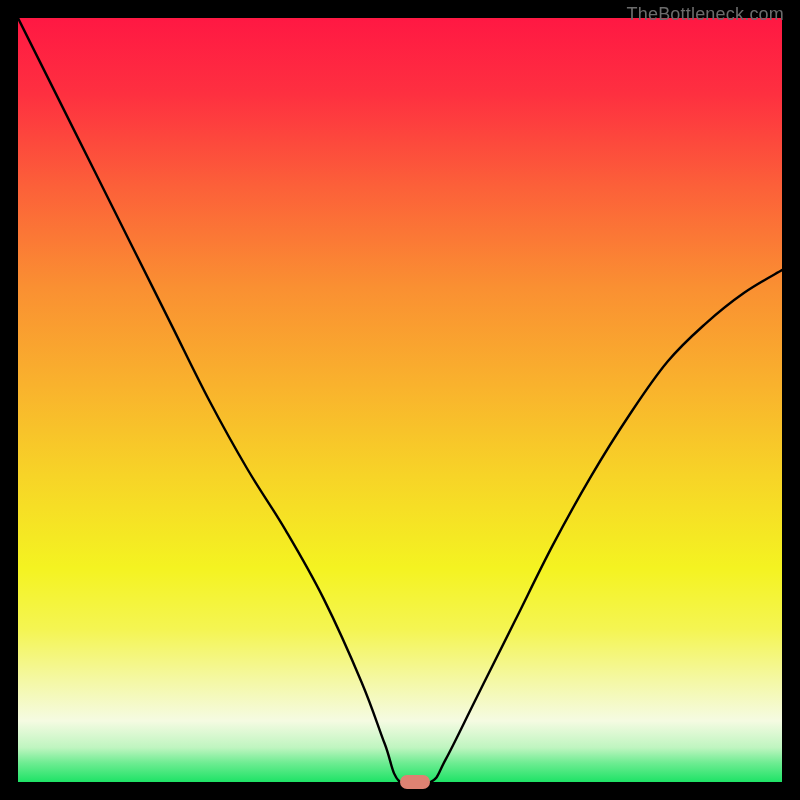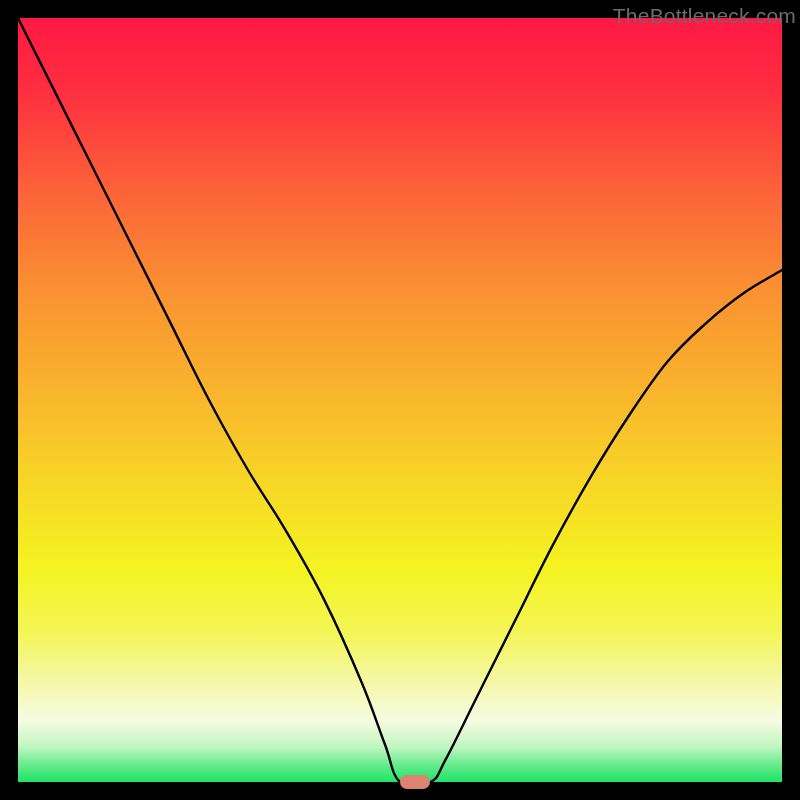--- a/index.html
+++ b/index.html
@@ -13,23 +13,23 @@
   }
   .frame {
     position: relative;
     width: 800px;
     height: 800px;
     background: #000000;
   }
   .watermark {
     position: absolute;
     top: 4px;
-    right: 4px;
+    right: 16px;
     color: #6c6c6c;
-    font-size: 21px;
+    font-size: 18px;
     font-weight: 500;
     z-index: 20;
     letter-spacing: 0.2px;
   }
   svg.plot {
     position: absolute;
     left: 18px;
     top: 18px;
     width: 764px;
     height: 764px;

